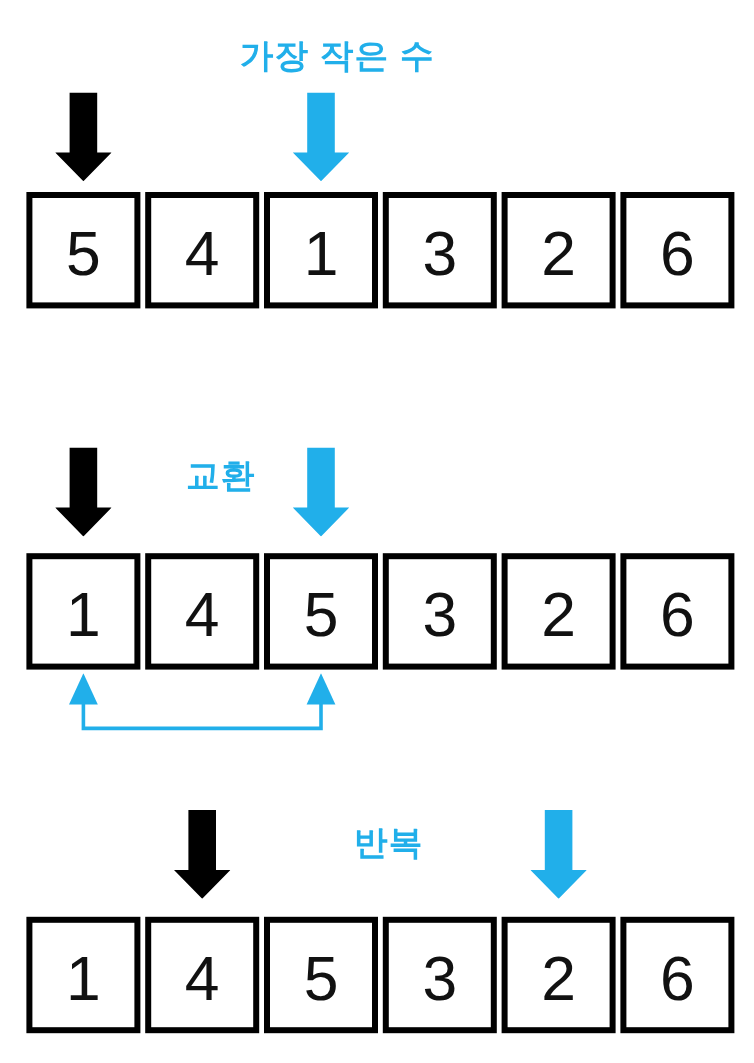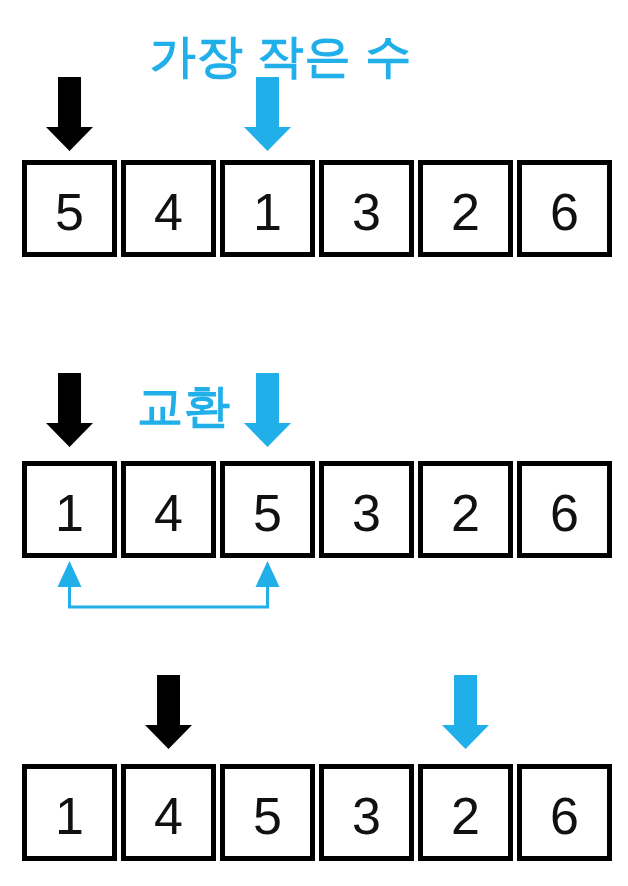--- a/index.html
+++ b/index.html
@@ -54,21 +54,21 @@
   .a2-black { left: 46px;  top: 373px; }
   .a2-blue  { left: 244px; top: 373px; }
   .a3-black { left: 145px; top: 675px; }
   .a3-blue  { left: 442px; top: 675px; }
 
   
   .label {
     position: absolute;
     transform: translateX(-50%);
     font-weight: 700;
-    font-size: 46px;
+    font-size: 28px;
     line-height: 1;
     letter-spacing: 1px;
     color: var(--accent, #21AFEA);
     white-space: nowrap;
   }
   .label-1 { left: 281px; top: 33px; }
   .label-2 { left: 184px; top: 383px; }
   .label-3 { left: 324px; top: 689px; }
 
   
@@ -121,20 +121,21 @@
     <div class="cell">2</div>
     <div class="cell">6</div>
   </div>
 
   <svg class="swap-connector" viewBox="0 0 250 50" aria-hidden="true">
     <polygon points="24.5,0 36.5,26 12.5,26" fill="currentColor"></polygon>
     <polygon points="222.5,0 234.5,26 210.5,26" fill="currentColor"></polygon>
     <polyline points="24.5,24 24.5,46 222.5,46 222.5,24" fill="none" stroke="currentColor" stroke-width="3"></polyline>
   </svg>
 
+  <div class="label label-3">반복</div>
 
   <svg class="arrow arrow-black a3-black" viewBox="0 0 47 74" aria-hidden="true">
     <polygon points="12,0 35,0 35,50 47,50 23.5,74 0,50 12,50" fill="currentColor"></polygon>
   </svg>
   <svg class="arrow arrow-blue a3-blue" viewBox="0 0 47 74" aria-hidden="true">
     <polygon points="12,0 35,0 35,50 47,50 23.5,74 0,50 12,50" fill="currentColor"></polygon>
   </svg>
 
   <div class="array array-3">
     <div class="cell">1</div>

